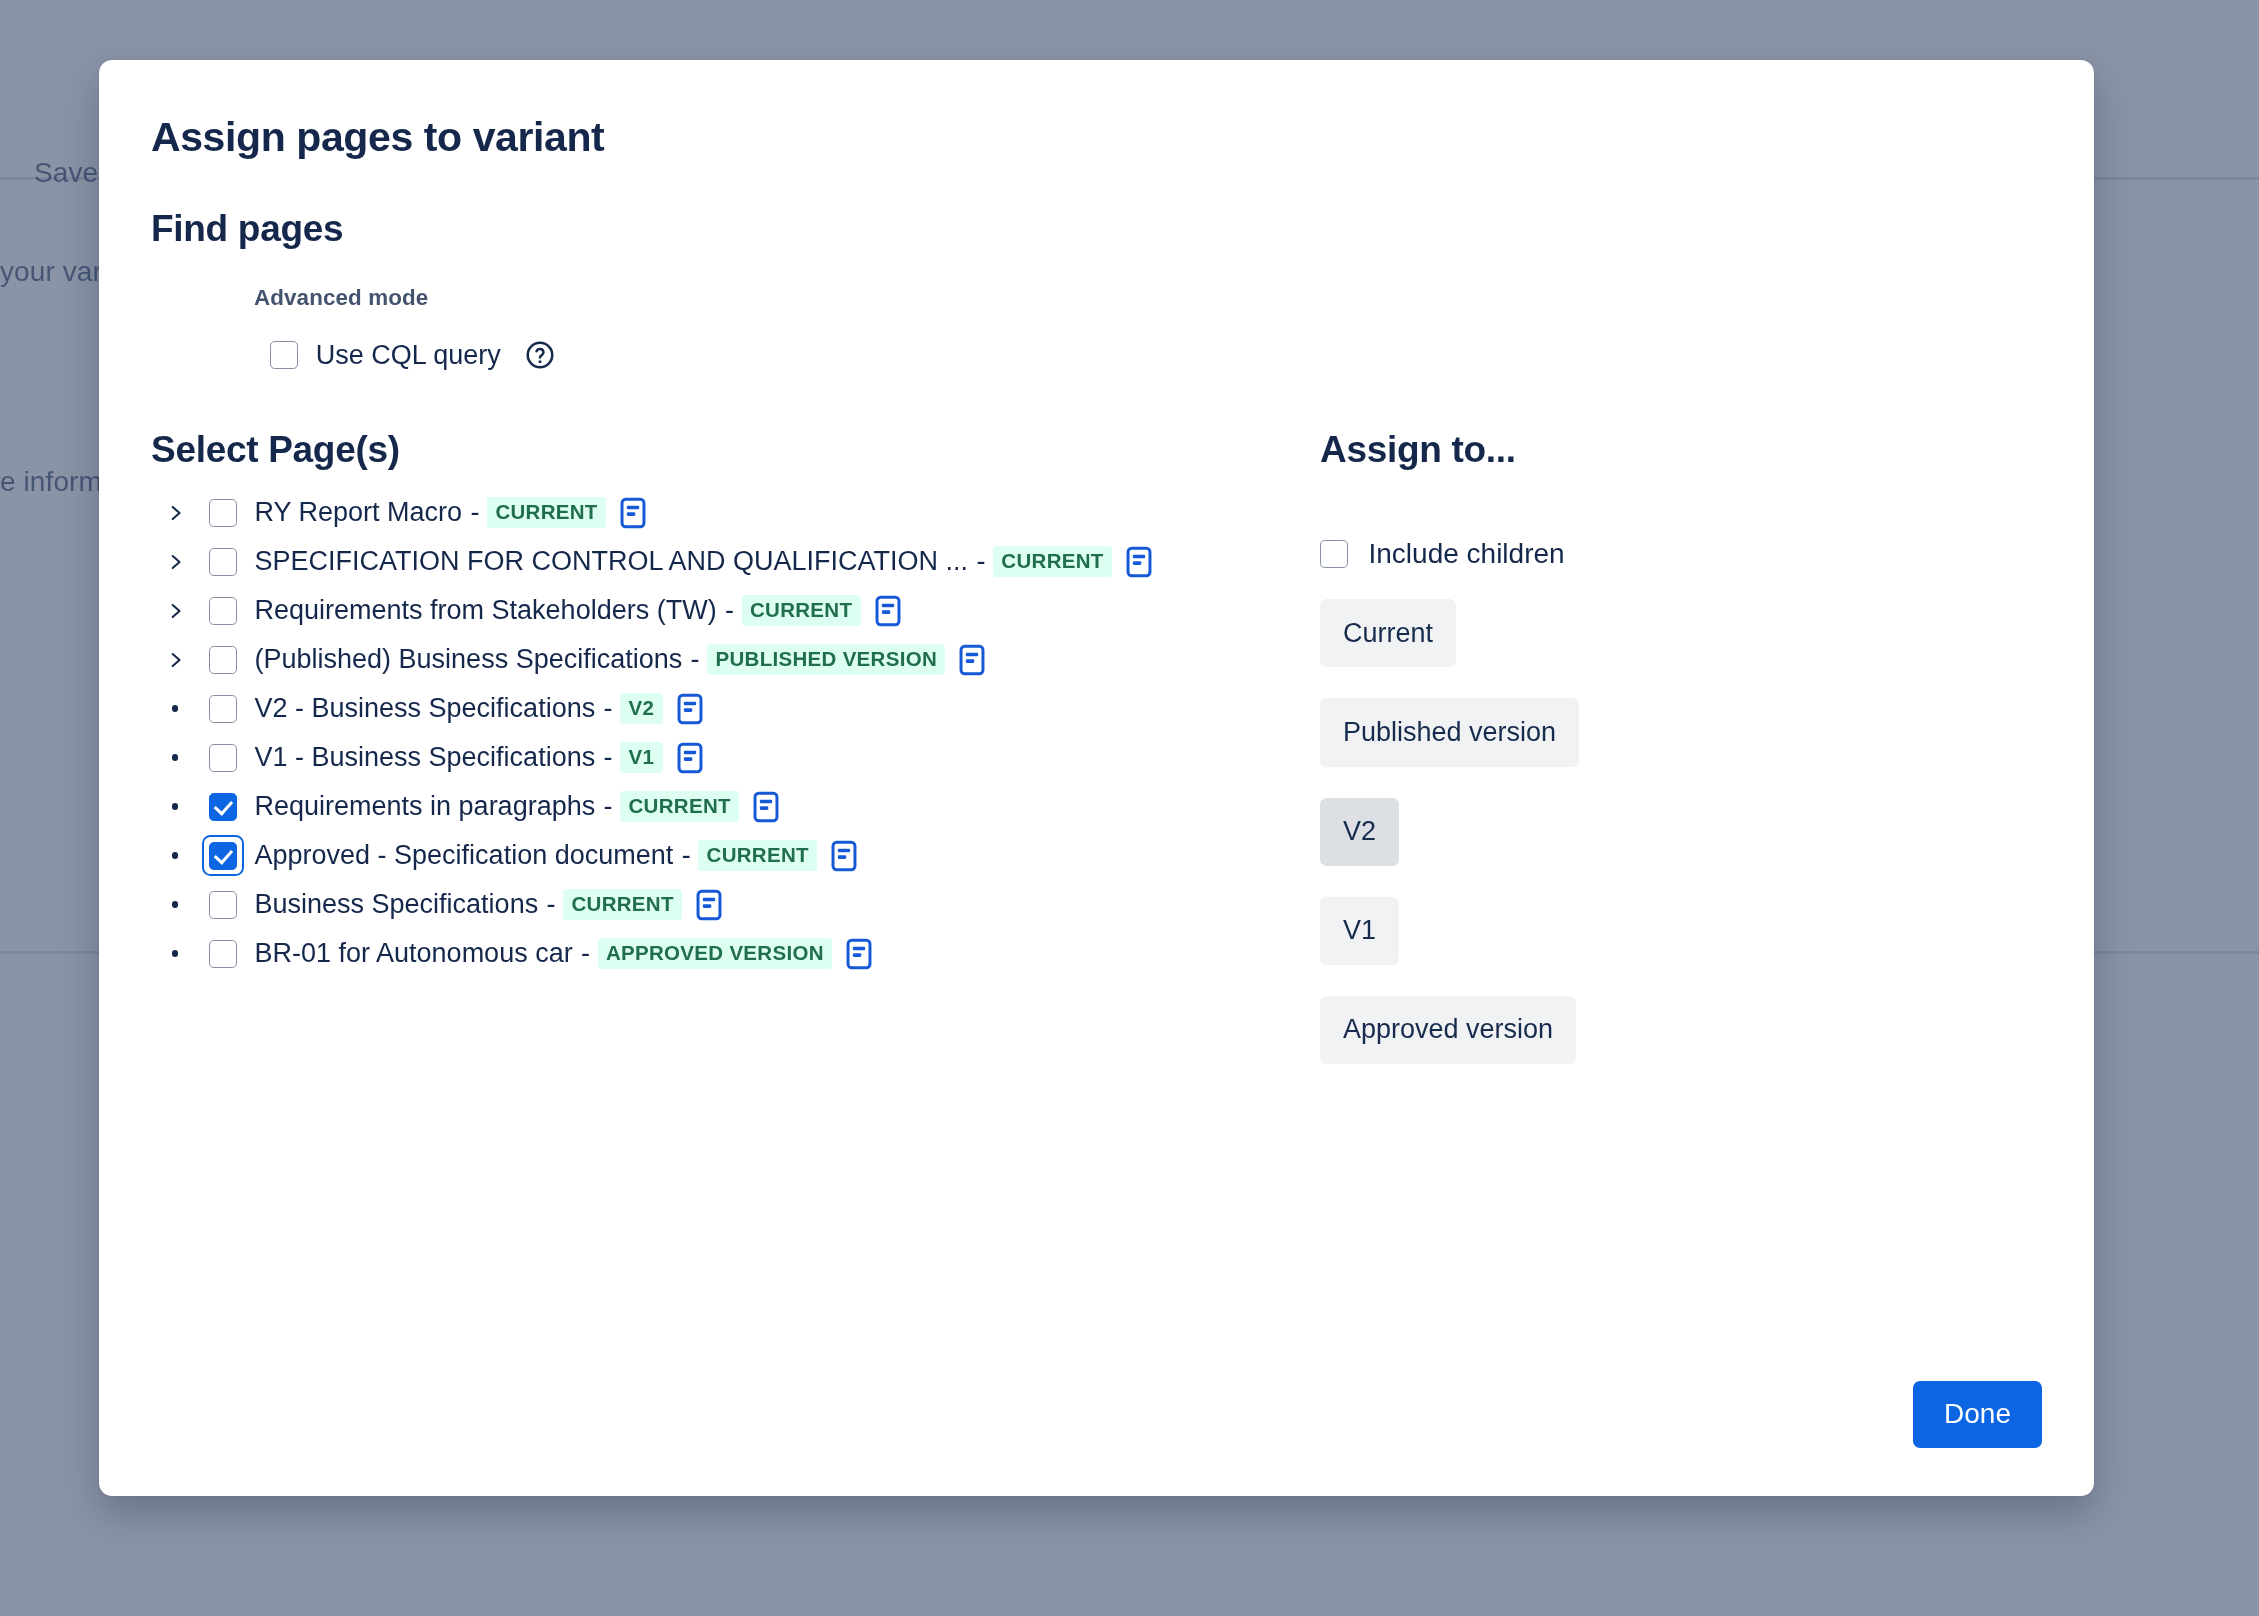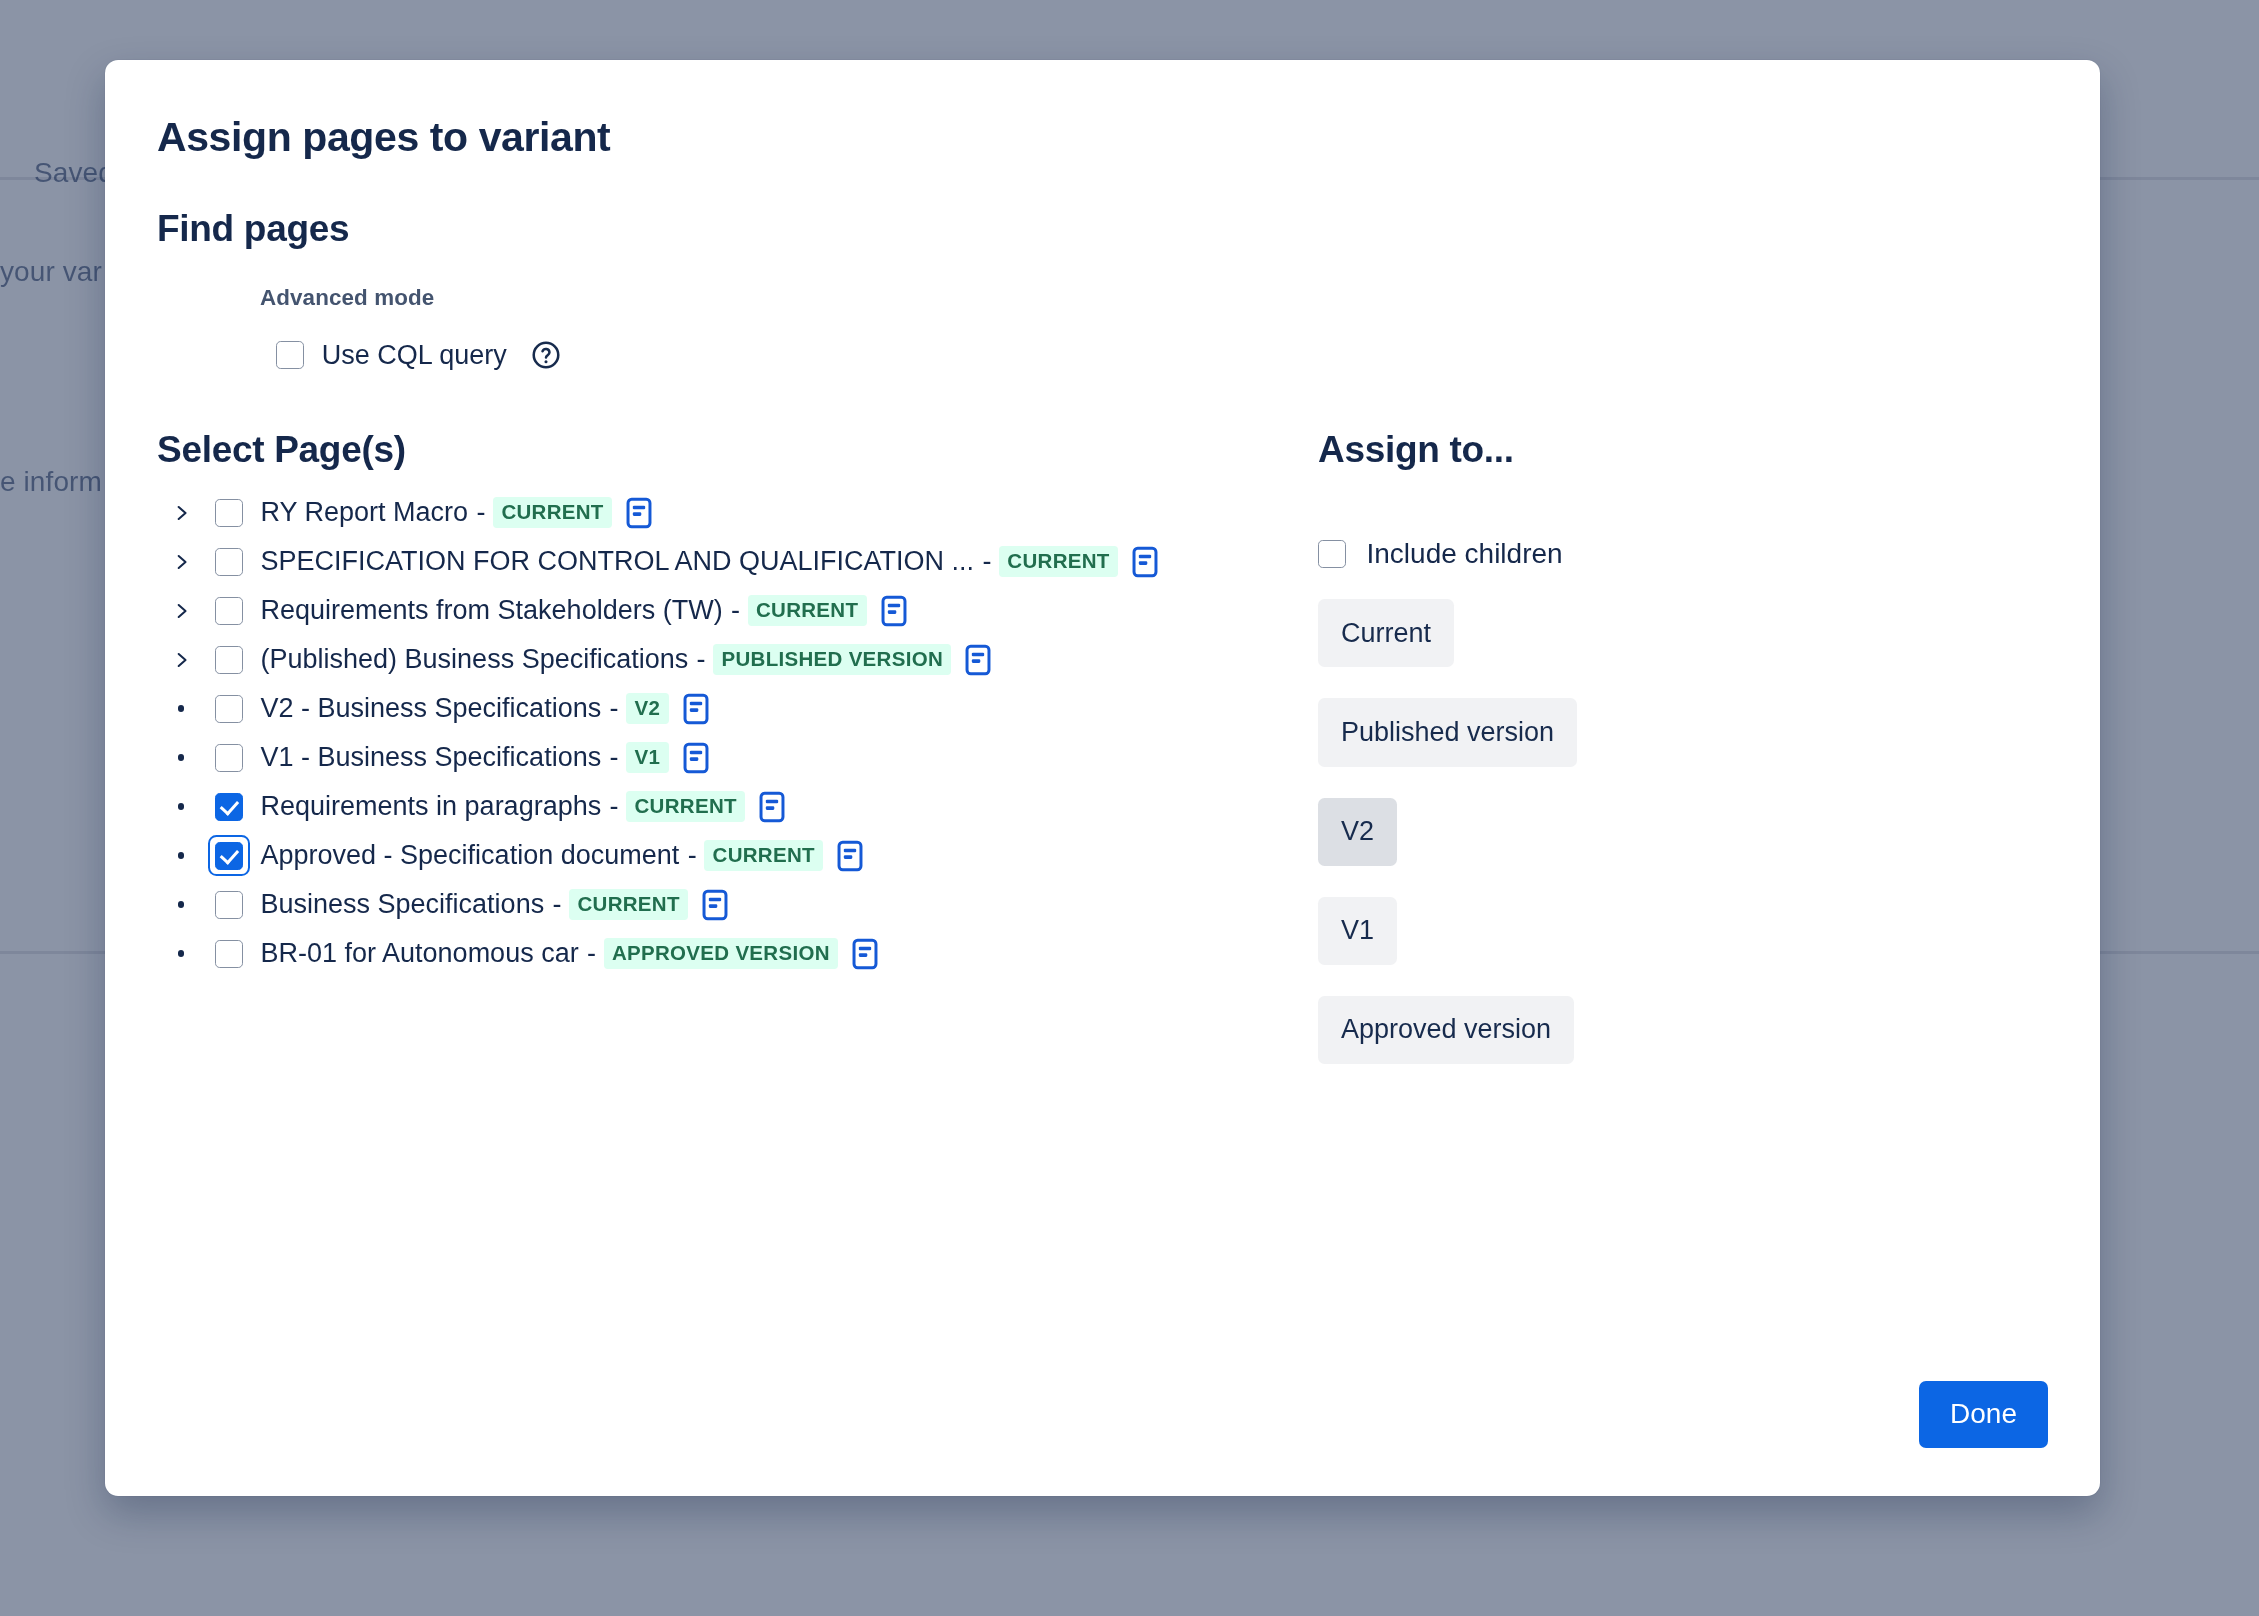--- a/index.html
+++ b/index.html
@@ -35,21 +35,21 @@
     position: absolute;
     left: 0;
     right: 0;
     height: 2.8px;
     background: rgba(40,55,85,0.13);
   }
 
   
   #modal {
     position: absolute;
-    left: 105px;
+    left: 99px;
     top: 60px;
     width: 1995px;
     height: 1436px;
     background: #ffffff;
     border-radius: 13px;
     box-shadow: 0 17px 39px rgba(9,30,66,0.28), 0 0 0.9px rgba(9,30,66,0.35);
     overflow: hidden;
   }
 
   .modal-inner {
@@ -177,21 +177,21 @@
     display: inline-flex;
     background: #fff;
   }
 
   
   #columns {
     margin-top: 58px;
     display: flex;
   }
   #left-col { width: 1161px; }
-  #right-col { width: 578px; margin-left: 0; }
+  #right-col { width: 578px; margin-left: 8px; }
 
   #page-list { margin-top: 17px; }
 
   .page-row {
     display: flex;
     align-items: center;
     height: 49px;
     gap: 0;
   }
 

